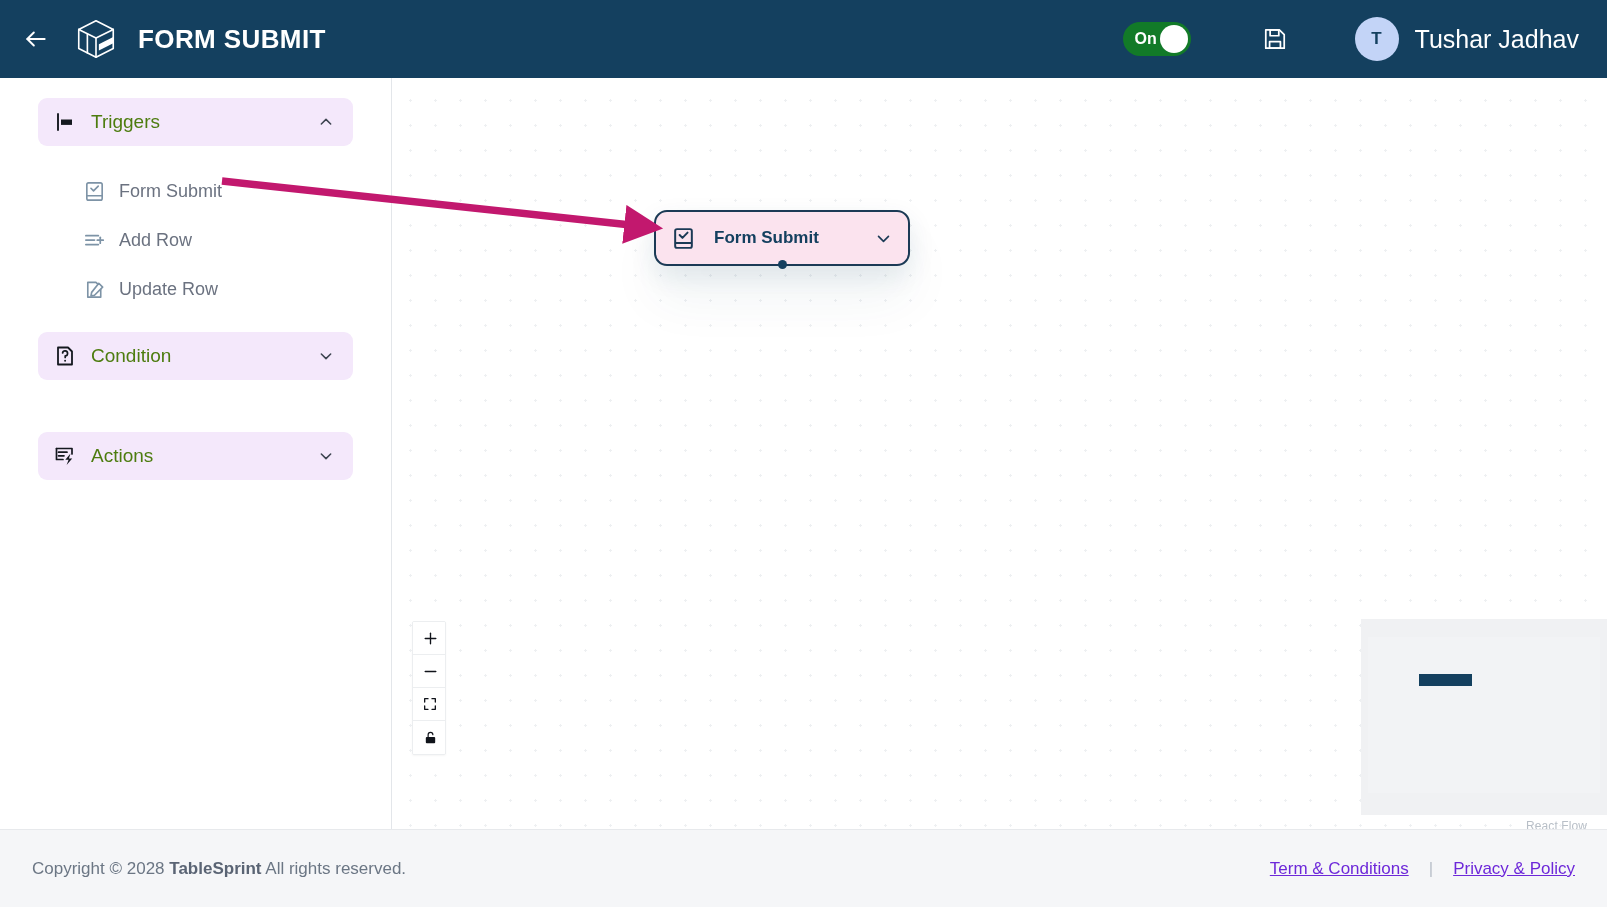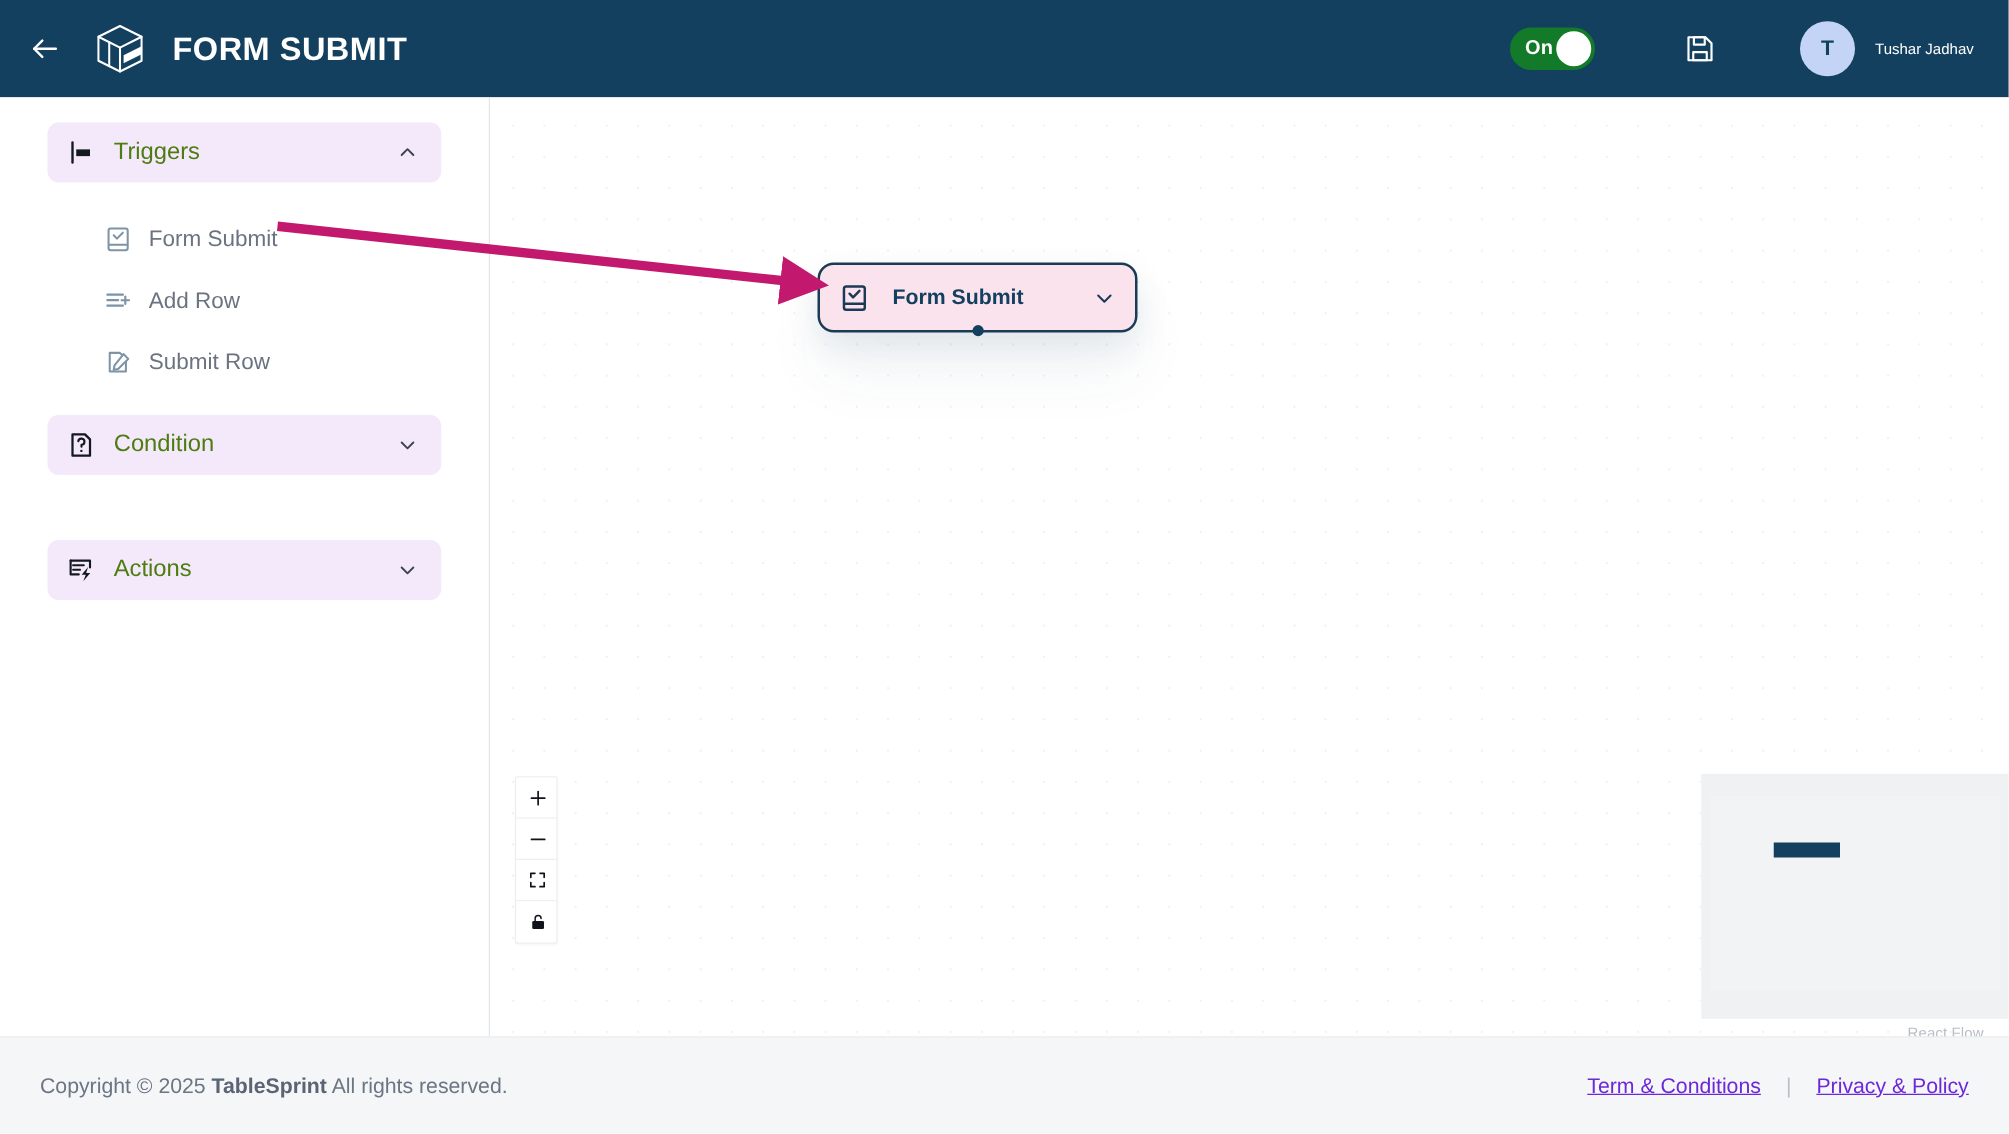--- a/index.html
+++ b/index.html
@@ -76,21 +76,21 @@
   }
   .avatar {
     width: 44px; height: 44px; border-radius: 50%;
     background: #c3d4f7;
     color: #14405f;
     font-size: 17px; font-weight: bold;
     display: flex; align-items: center; justify-content: center;
   }
   .user-name {
     margin-left: 16px;
-    font-size: 12px;
+    font-size: 25px;
     color: #ffffff;
     white-space: nowrap;
   }
 
   
   .body {
     flex: 1 1 auto;
     display: flex;
     min-height: 0;
     background: #ffffff;
@@ -347,21 +347,21 @@
           </span>
           <span class="sb-text">Add Row</span>
         </div>
         <div class="sb-item">
           <span class="sb-ico">
             <svg width="23" height="23" viewBox="0 0 24 24" fill="none" stroke="#7d93a6" stroke-width="1.7" stroke-linejoin="round" stroke-linecap="round">
               <path d="M5 4.5 H13.5 L18.5 9 V20 H5 Z"></path>
               <path d="M16.5 5.5 L20.5 9.5 L12 18 L8.3 18.6 L9 15 Z" fill="#ffffff"></path>
             </svg>
           </span>
-          <span class="sb-text">Submit Row</span>
+          <span class="sb-text">Update Row</span>
         </div>
       </div>
 
       <div class="sb-section">
         <span class="sb-ico">
           <svg width="24" height="24" viewBox="0 0 24 24" fill="none" stroke="#14181f" stroke-width="1.8" stroke-linejoin="round" stroke-linecap="round">
             <path d="M5 3.5 H15 L19 7.5 V20.5 H5 Z"></path>
             <path d="M9.6 9 a2.5 2.5 0 1 1 2.6 2.9 v1.5" stroke-width="1.7"></path>
             <circle cx="12.1" cy="16.7" r="0.95" fill="#14181f" stroke="none"></circle>
           </svg>
@@ -452,20 +452,20 @@
     <defs>
       <marker id="ann-head" markerWidth="5.2" markerHeight="5.2" refX="2.1" refY="2.6" orient="auto">
         <path d="M0,0 L5.2,2.6 L0,5.2 Z" fill="#c2186e"></path>
       </marker>
     </defs>
     <line x1="222" y1="103" x2="640" y2="148" stroke="#c2186e" stroke-width="7.5" marker-end="url(#ann-head)"></line>
   </svg>
 
   <div class="footer">
     <div class="footer-left">
-      <span>Copyright © 2025 </span><b>TableSprint</b><span> All rights reserved.</span>
+      <span>Copyright © 2028 </span><b>TableSprint</b><span> All rights reserved.</span>
     </div>
     <div class="footer-spacer"></div>
     <span class="footer-link">Term &amp; Conditions</span>
     <span class="footer-sep">|</span>
     <span class="footer-link">Privacy &amp; Policy</span>
   </div>
 </div>
 
 </body></html>

